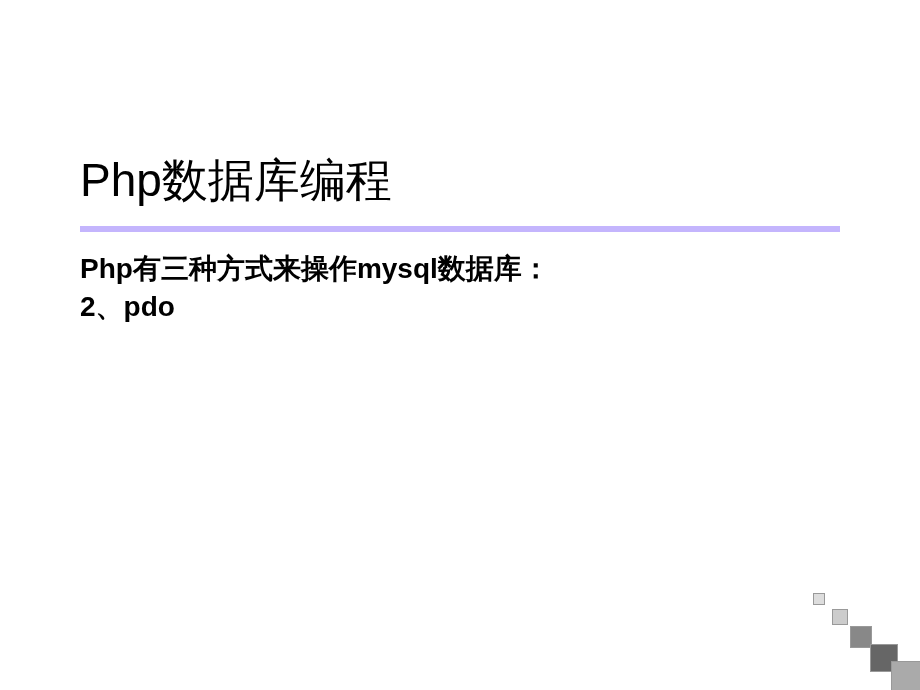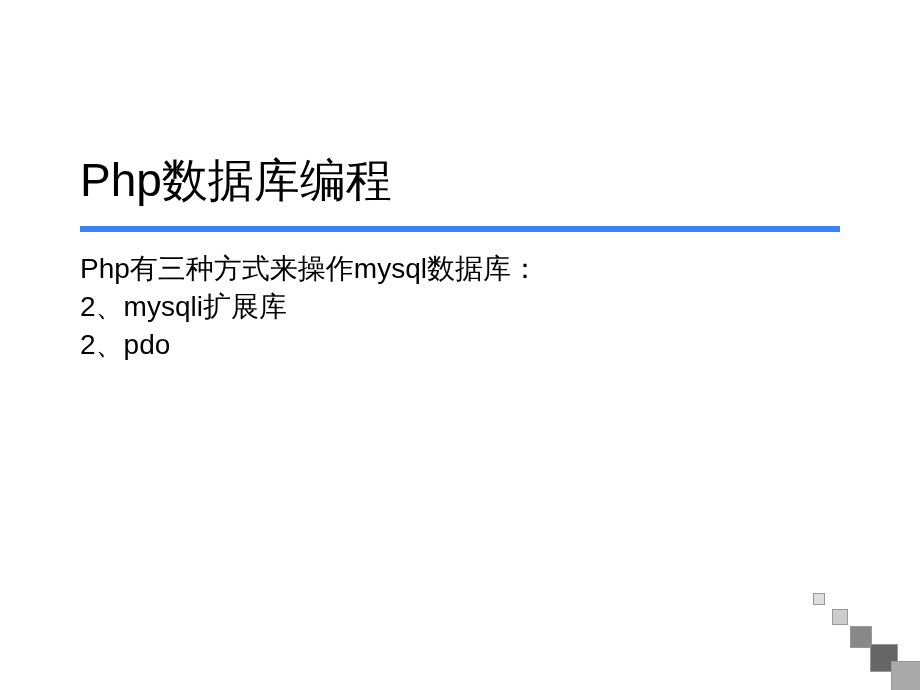--- a/index.html
+++ b/index.html
@@ -12,29 +12,29 @@
       height: 690px;
       background: #ffffff;
       font-family: "Microsoft YaHei", Arial, sans-serif;
       padding: 150px 80px 0 80px;
       position: relative;
     }
     .title {
       font-size: 46px;
       color: #000000;
       padding-bottom: 14px;
-      border-bottom: 6px solid #3b82f6;
+      border-bottom: 6px solid #c4b5fd;
       margin-bottom: 18px;
       font-weight: normal;
     }
     .content-line {
       font-size: 28px;
       color: #000000;
       line-height: 1.35;
-      font-weight: normal;
+      font-weight: bold;
     }
     .decoration {
       position: absolute;
       bottom: 0;
       right: 0;
       width: 130px;
       height: 130px;
       overflow: hidden;
     }
     .square {
@@ -47,21 +47,20 @@
     .sq4 { width: 28px; height: 28px; bottom: 18px; right: 22px; background: #666; }
     .sq5 { width: 34px; height: 34px; bottom: -5px; right: -5px; background: #aaa; }
   </style>
 </head>
 <body>
 
 <h1 class="title">Php数据库编程</h1>
 
 <div>
   <p class="content-line">Php有三种方式来操作mysql数据库：</p>
-  <p class="content-line">2、mysqli扩展库</p>
   <p class="content-line">2、pdo</p>
 </div>
 
 <div class="decoration">
   <div class="square sq1"></div>
   <div class="square sq2"></div>
   <div class="square sq3"></div>
   <div class="square sq4"></div>
   <div class="square sq5"></div>
 </div>

